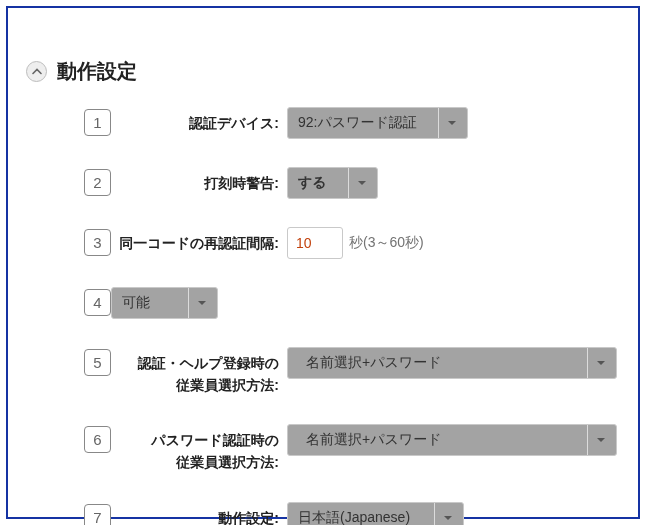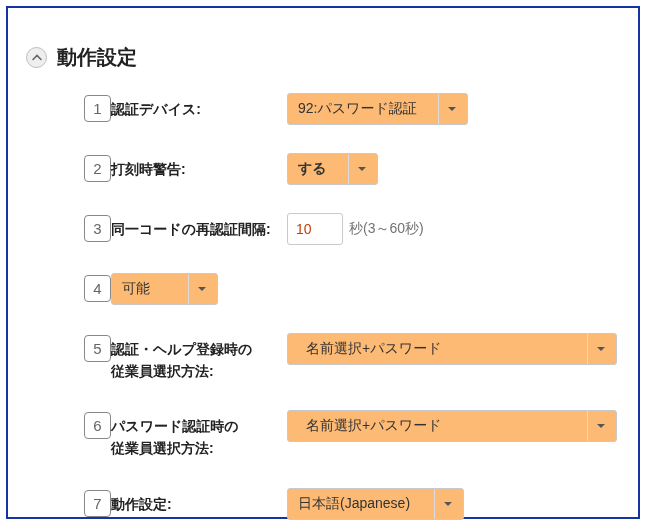--- a/index.html
+++ b/index.html
@@ -16,20 +16,21 @@
     width: 634px;
     height: 513px;
     background: #fff;
     padding-top: 36px;
   }
   .section-header {
     display: flex;
     align-items: center;
     margin-left: 18px;
     margin-bottom: 22px;
+    margin-top: 14px;
   }
   .collapse-btn {
     width: 21px;
     height: 21px;
     border-radius: 50%;
     background: #eeeeee;
     border: 1px solid #bdbdbd;
     display: inline-flex;
     align-items: center;
     justify-content: center;
@@ -58,38 +59,39 @@
     align-items: center;
     justify-content: center;
     font-size: 15px;
     color: #666;
     background: #fff;
     flex: 0 0 27px;
     margin-top: 2px;
   }
   .label-col {
     flex: 0 0 176px;
+    text-align: right;
     font-size: 14px;
     font-weight: 700;
     color: #222;
     padding-top: 6px;
     padding-right: 8px;
     line-height: 1.55;
   }
   .control-col {
     flex: 1 1 auto;
     display: flex;
     align-items: center;
     gap: 6px;
   }
   .select {
     height: 32px;
     border: 1px solid #c9c9c9;
     border-radius: 3px;
-    background: #fdba74;
+    background: #a3a3a3;
     display: inline-flex;
     align-items: center;
     padding: 0 10px;
     font-size: 14px;
     color: #333;
     cursor: pointer;
     position: relative;
   }
   .select .caret-wrap {
     border-left: 1px solid #dcdcdc;

